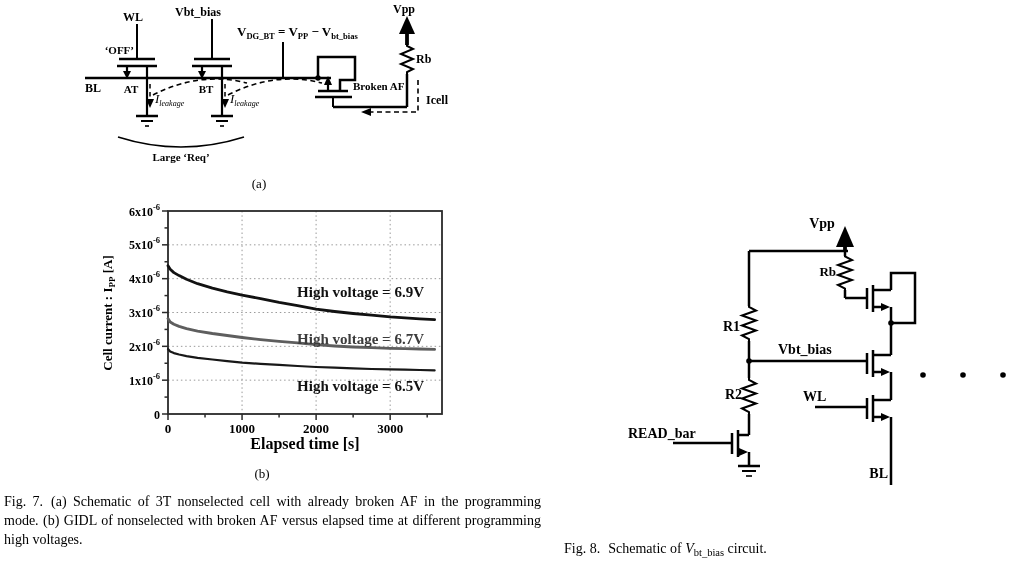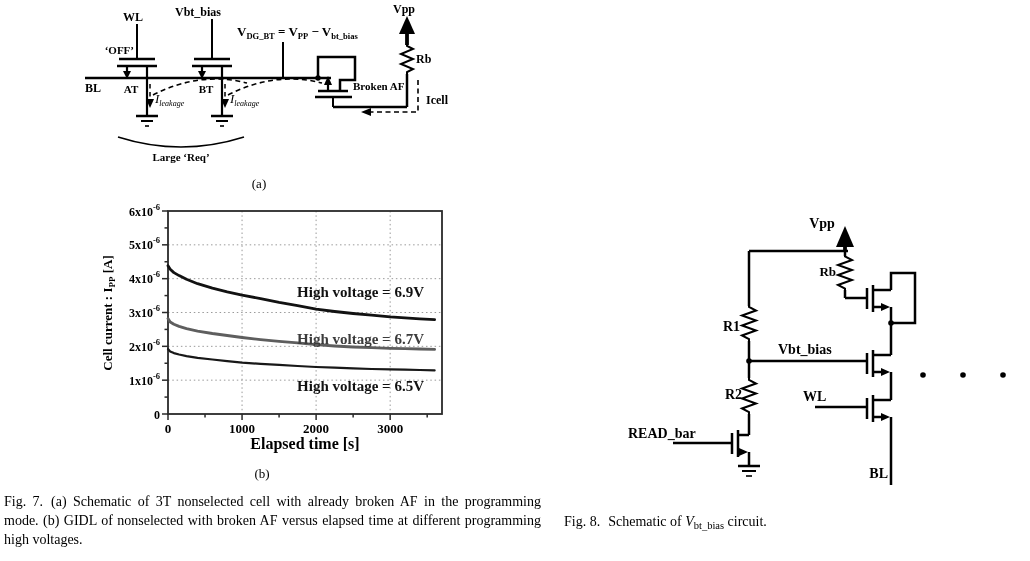--- a/index.html
+++ b/index.html
@@ -28,21 +28,21 @@
   .tick{stroke:#2a2a2a;stroke-width:1.5;}
   .xtick{font:bold 13px "Liberation Serif",serif;fill:#000;}
   .ytick{font:bold 12px "Liberation Serif",serif;fill:#000;}
   .ysup{font:bold 8.5px "Liberation Serif",serif;fill:#000;}
   .xlab{font:bold 16px "Liberation Serif",serif;fill:#000;}
   .ylab{font:bold 13px "Liberation Serif",serif;fill:#000;}
   .ylabsub{font:bold 9px "Liberation Serif",serif;fill:#000;}
   .slabel{font:bold 15px "Liberation Serif",serif;}
   .caption{position:absolute;font:14px "Liberation Serif",serif;line-height:1.36;color:#000;}
   #cap7{left:4px;top:492px;width:537px;text-align:justify;}
-  #cap8{left:564px;top:512px;width:460px;}
+  #cap8{left:564px;top:539px;width:460px;}
   .capgap{display:inline-block;width:8px;}
   .capvar{font-style:italic;}
   .capsub{font-size:10.5px;vertical-align:-3px;}
 </style>
 </head>
 <body>
 
 <div id="canvas">
 
   <svg id="fig7a" style="left:0;top:0;" width="460" height="196" viewBox="0 0 460 196">

